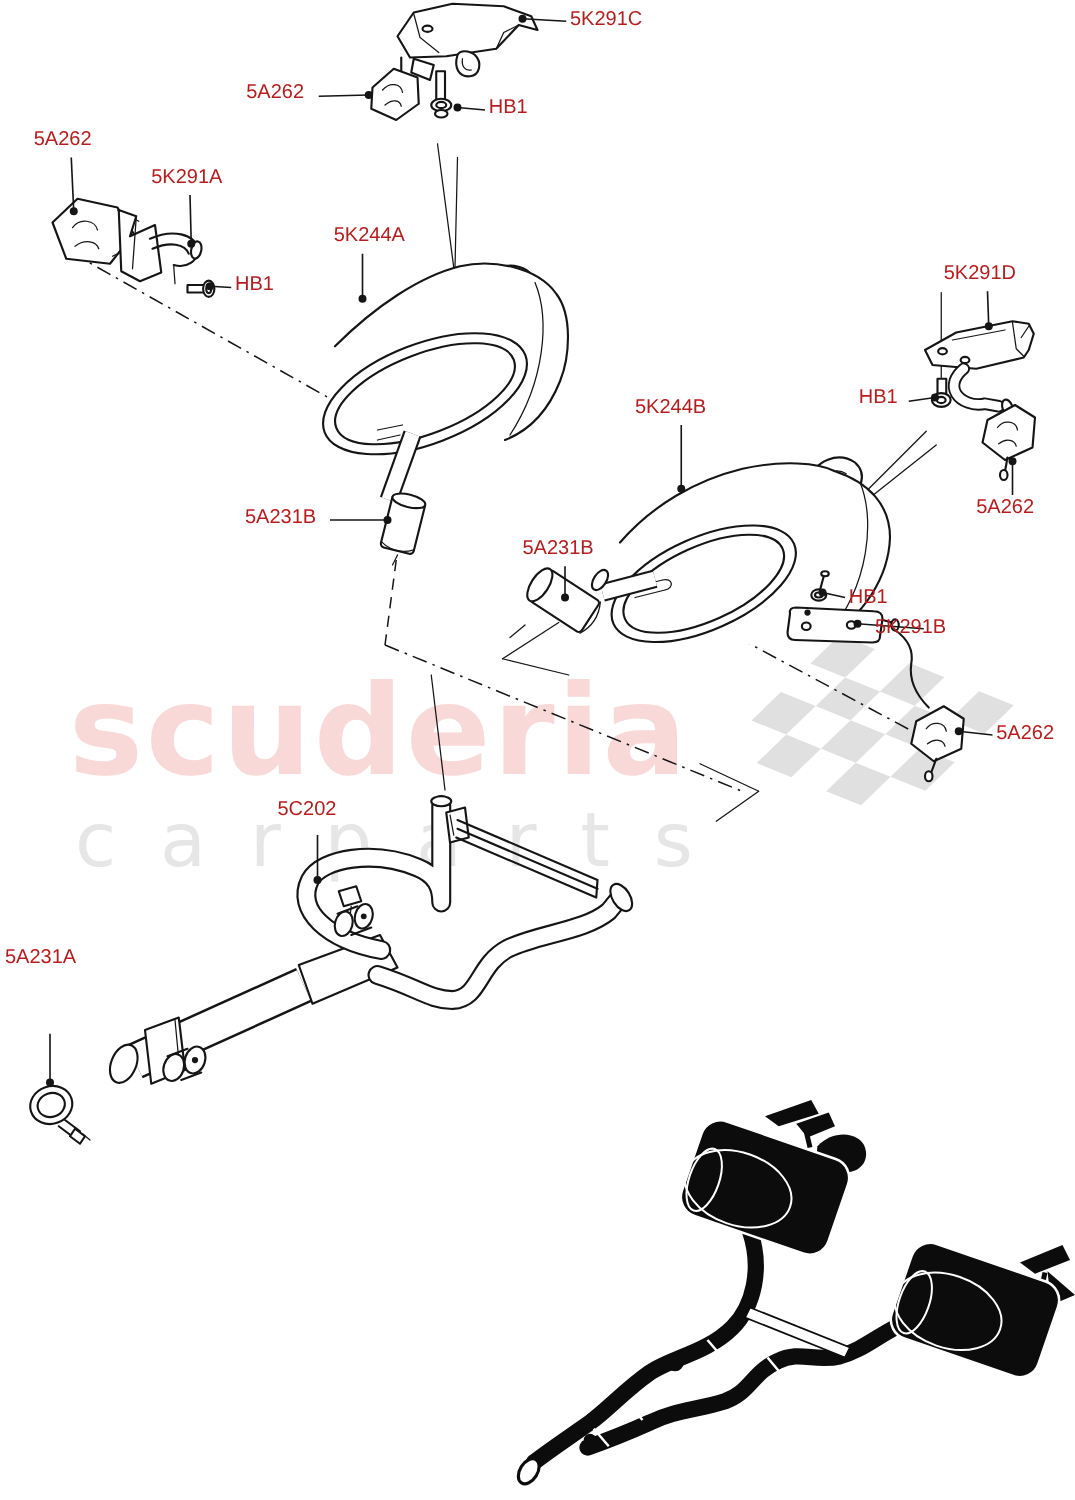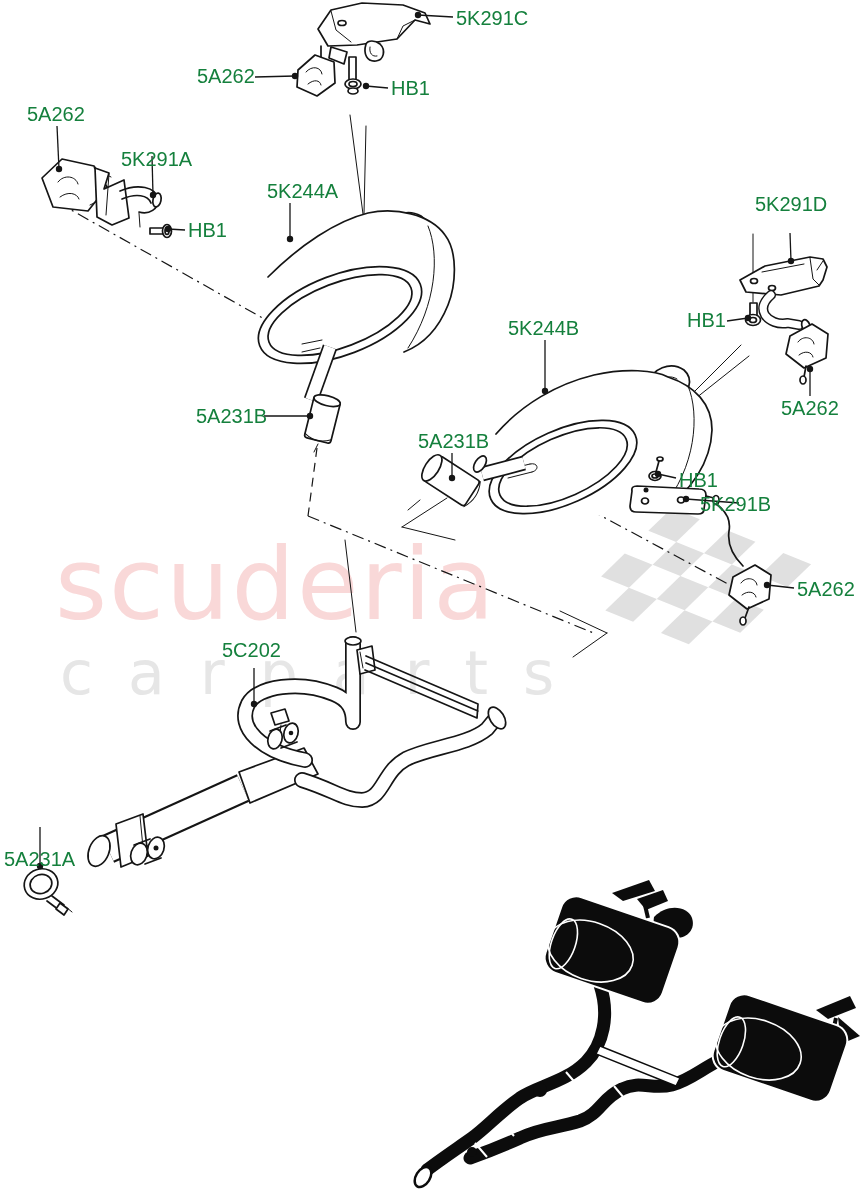--- a/index.html
+++ b/index.html
@@ -1,27 +1,27 @@
 <!DOCTYPE html>
 <html><head>
 <meta charset="utf-8">
 <style>
   html,body{margin:0;padding:0;background:#fff;}
   .canvas{position:relative;width:860px;height:1200px;background:#fff;overflow:hidden;
           font-family:"Liberation Sans",sans-serif;}
   
   .wm-brand{position:absolute;left:55px;top:526px;font-family:"DejaVu Sans",sans-serif;
-            font-weight:normal;font-size:100px;letter-spacing:2px;color:#f9d8d8;white-space:nowrap;}
+            font-weight:bold;font-size:100px;letter-spacing:2px;color:#f9d8d8;white-space:nowrap;}
   .wm-letters{position:absolute;left:60px;top:638px;font-family:"DejaVu Sans",sans-serif;
             font-size:60px;letter-spacing:8px;color:#e6e6e6;white-space:nowrap;}
   .wm-checker{position:absolute;left:0;top:0;}
   
   .artwork{position:absolute;left:0;top:0;z-index:2;}
   
-  .part-label{position:absolute;z-index:3;font-size:20px;line-height:1.05;color:#15803d;
+  .part-label{position:absolute;z-index:3;font-size:16px;line-height:1.05;color:#b91c1c;
               white-space:nowrap;cursor:pointer;}
   
   .ln{fill:none;stroke:#151515;stroke-width:1.7;stroke-linecap:round;stroke-linejoin:round;}
   .th{fill:none;stroke:#151515;stroke-width:1;stroke-linecap:round;}
   .fw{fill:#ffffff;stroke:#151515;stroke-width:1.7;stroke-linecap:round;stroke-linejoin:round;}
   .dd{fill:none;stroke:#151515;stroke-width:1.2;stroke-dasharray:12 5 2 5;}
   .dl{fill:none;stroke:#151515;stroke-width:1.2;stroke-dasharray:9 6;}
   .ld{fill:none;stroke:#151515;stroke-width:1.3;}
   .dt{fill:#151515;stroke:none;}
   .t30o{stroke:#151515;stroke-width:30;fill:none;stroke-linecap:butt;}
@@ -301,28 +301,28 @@
         <circle class="dt" cx="254" cy="704" r="3.2"></circle>
       <path class="ld" d="M40,827 L40,866"></path>
         <circle class="dt" cx="40" cy="866" r="3.2"></circle>
     </g>
   </svg>
 
   <span class="part-label" style="left:456px;top:8px">5K291C</span>
   <span class="part-label" style="left:197px;top:66px">5A262</span>
   <span class="part-label" style="left:391px;top:78px">HB1</span>
   <span class="part-label" style="left:27px;top:104px">5A262</span>
-  <span class="part-label" style="left:121px;top:149px">5K291A</span>
+  <span class="part-label" style="left:121px;top:134px">5K291A</span>
   <span class="part-label" style="left:188px;top:220px">HB1</span>
   <span class="part-label" style="left:267px;top:181px">5K244A</span>
-  <span class="part-label" style="left:755px;top:194px">5K291D</span>
+  <span class="part-label" style="left:755px;top:211px">5K291D</span>
   <span class="part-label" style="left:687px;top:310px">HB1</span>
   <span class="part-label" style="left:781px;top:398px">5A262</span>
   <span class="part-label" style="left:508px;top:318px">5K244B</span>
   <span class="part-label" style="left:196px;top:406px">5A231B</span>
   <span class="part-label" style="left:418px;top:431px">5A231B</span>
   <span class="part-label" style="left:679px;top:470px">HB1</span>
   <span class="part-label" style="left:700px;top:494px">5K291B</span>
   <span class="part-label" style="left:797px;top:579px">5A262</span>
   <span class="part-label" style="left:222px;top:640px">5C202</span>
-  <span class="part-label" style="left:4px;top:849px">5A231A</span>
+  <span class="part-label" style="left:4px;top:758px">5A231A</span>
 
 </div>
 
 </body></html>

